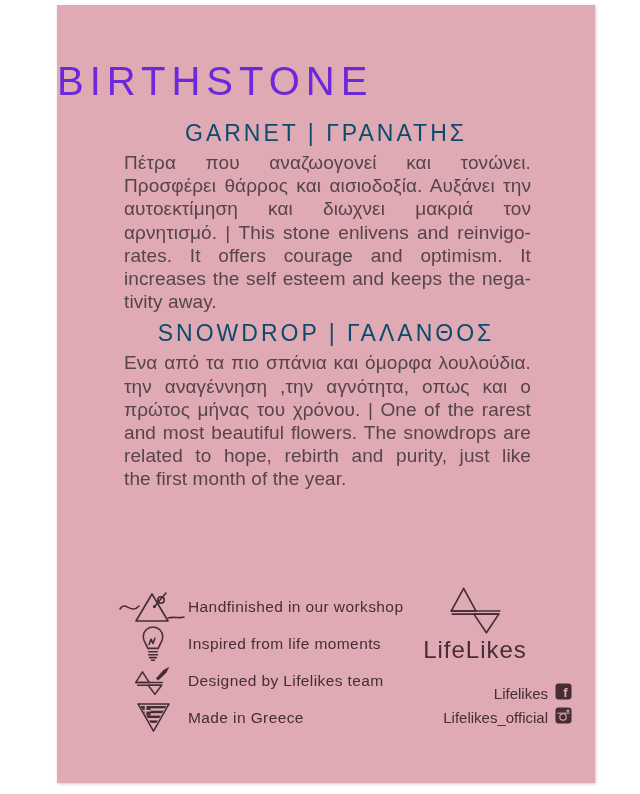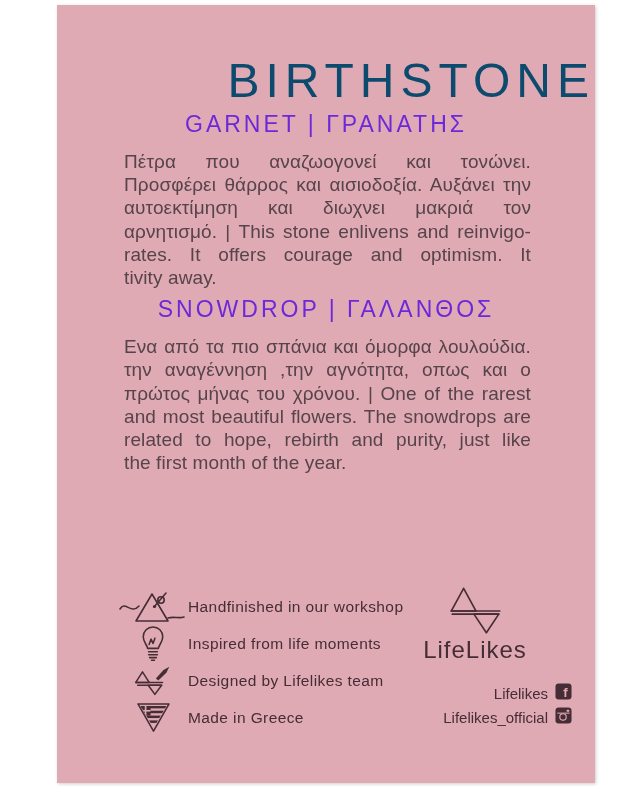--- a/index.html
+++ b/index.html
@@ -6,31 +6,31 @@
   body{
     width:640px;height:794px;background:#ffffff;position:relative;
     font-family:"Liberation Sans", sans-serif;overflow:hidden;
   }
   .card{
     position:absolute;left:57px;top:5px;width:538px;height:778px;
     background:#dfaab4;box-sizing:border-box;padding-top:54px;
     box-shadow:1px 1px 3px rgba(80,50,60,0.25);
   }
   .title{
-    margin:0;text-align:right;color:#0c4a6e;font-weight:normal;
-    font-size:48px;line-height:44px;letter-spacing:6px;
+    margin:0;text-align:left;color:#6d28d9;font-weight:normal;
+    font-size:40px;line-height:44px;letter-spacing:6px;
   }
   .subtitle{
-    margin:7px 0 0 0;text-align:center;color:#6d28d9;font-weight:normal;
+    margin:16px 0 0 0;text-align:center;color:#0c4a6e;font-weight:normal;
     font-size:23px;line-height:28px;letter-spacing:3px;
   }
   .subtitle2{margin-top:6px;}
   .title2{margin-top:16px;}
   .para{
-    width:407px;margin:12px 0 0 67px;color:#57444a;
+    width:407px;margin:4px 0 0 67px;color:#57444a;
     font-size:19px;line-height:23.2px;letter-spacing:0.1px;
   }
   .pl{text-align:justify;text-align-last:justify;}
   .pl.last{text-align:right;text-align-last:left;}
   .footer{position:absolute;left:0;top:578px;width:590px;height:160px;color:#462d35;}
   .features{position:absolute;left:61px;top:5px;}
   .feat-row{display:flex;align-items:center;height:37px;}
   .feat-icon{width:70px;display:flex;justify-content:flex-start;align-items:center;}
   .feat-icon svg{display:block;}
   .feat-label{font-size:15.5px;letter-spacing:0.4px;color:#462d35;}
@@ -52,20 +52,21 @@
 
   <h1 class="title">BIRTHSTONE</h1>
   <h2 class="subtitle">GARNET | ΓΡΑΝΑΤΗΣ</h2>
 
   <div class="para">
     <div class="pl">Πέτρα που αναζωογονεί και τονώνει.</div>
     <div class="pl">Προσφέρει θάρρος και αισιοδοξία. Αυξάνει την</div>
     <div class="pl">αυτοεκτίμηση και διωχνει μακριά τον</div>
     <div class="pl">αρνητισμό. | This stone enlivens and reinvigo-</div>
     <div class="pl">rates. It offers courage and optimism. It</div>
+    <div class="pl">increases the self esteem and keeps the nega-</div>
     <div class="pl last">tivity away.</div>
   </div>
 
   <h2 class="subtitle subtitle2">SNOWDROP | ΓΑΛΑΝΘΟΣ</h2>
 
   <div class="para">
     <div class="pl">Ενα από τα πιο σπάνια και όμορφα λουλούδια.</div>
     <div class="pl">την αναγέννηση ,την αγνότητα, οπως και ο</div>
     <div class="pl">πρώτος μήνας του χρόνου. | One of the rarest</div>
     <div class="pl">and most beautiful flowers. The snowdrops are</div>

